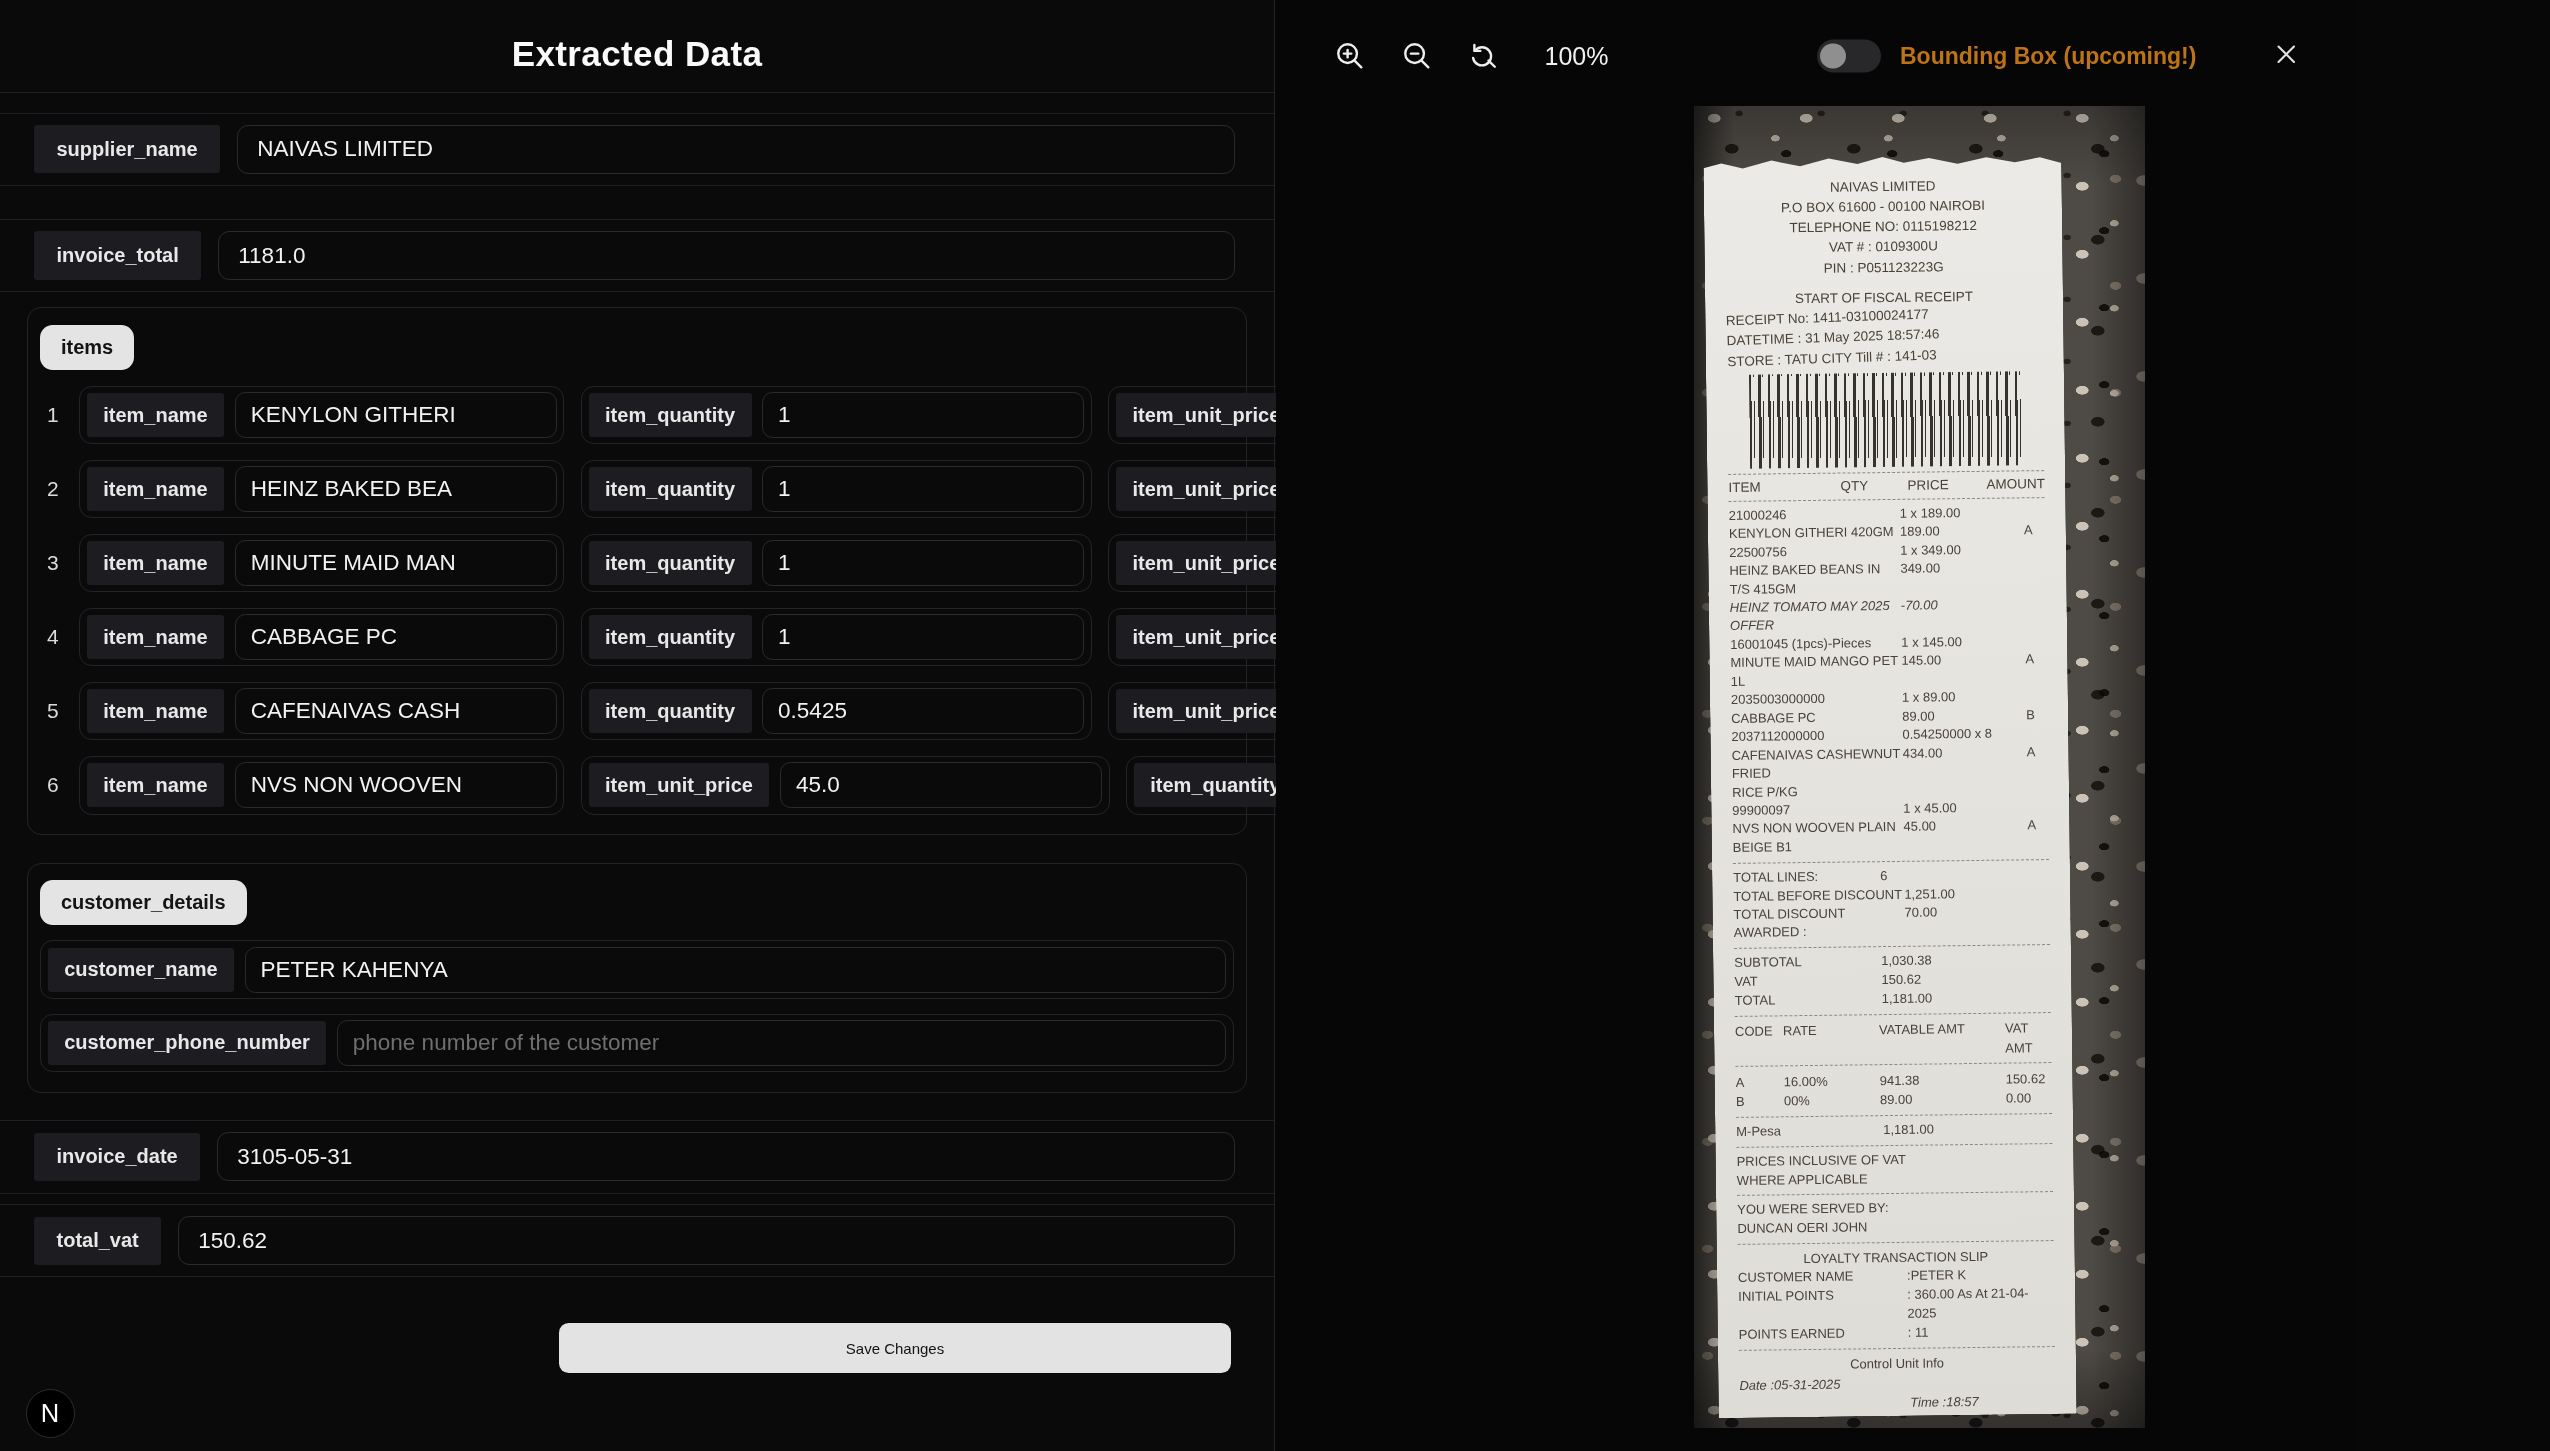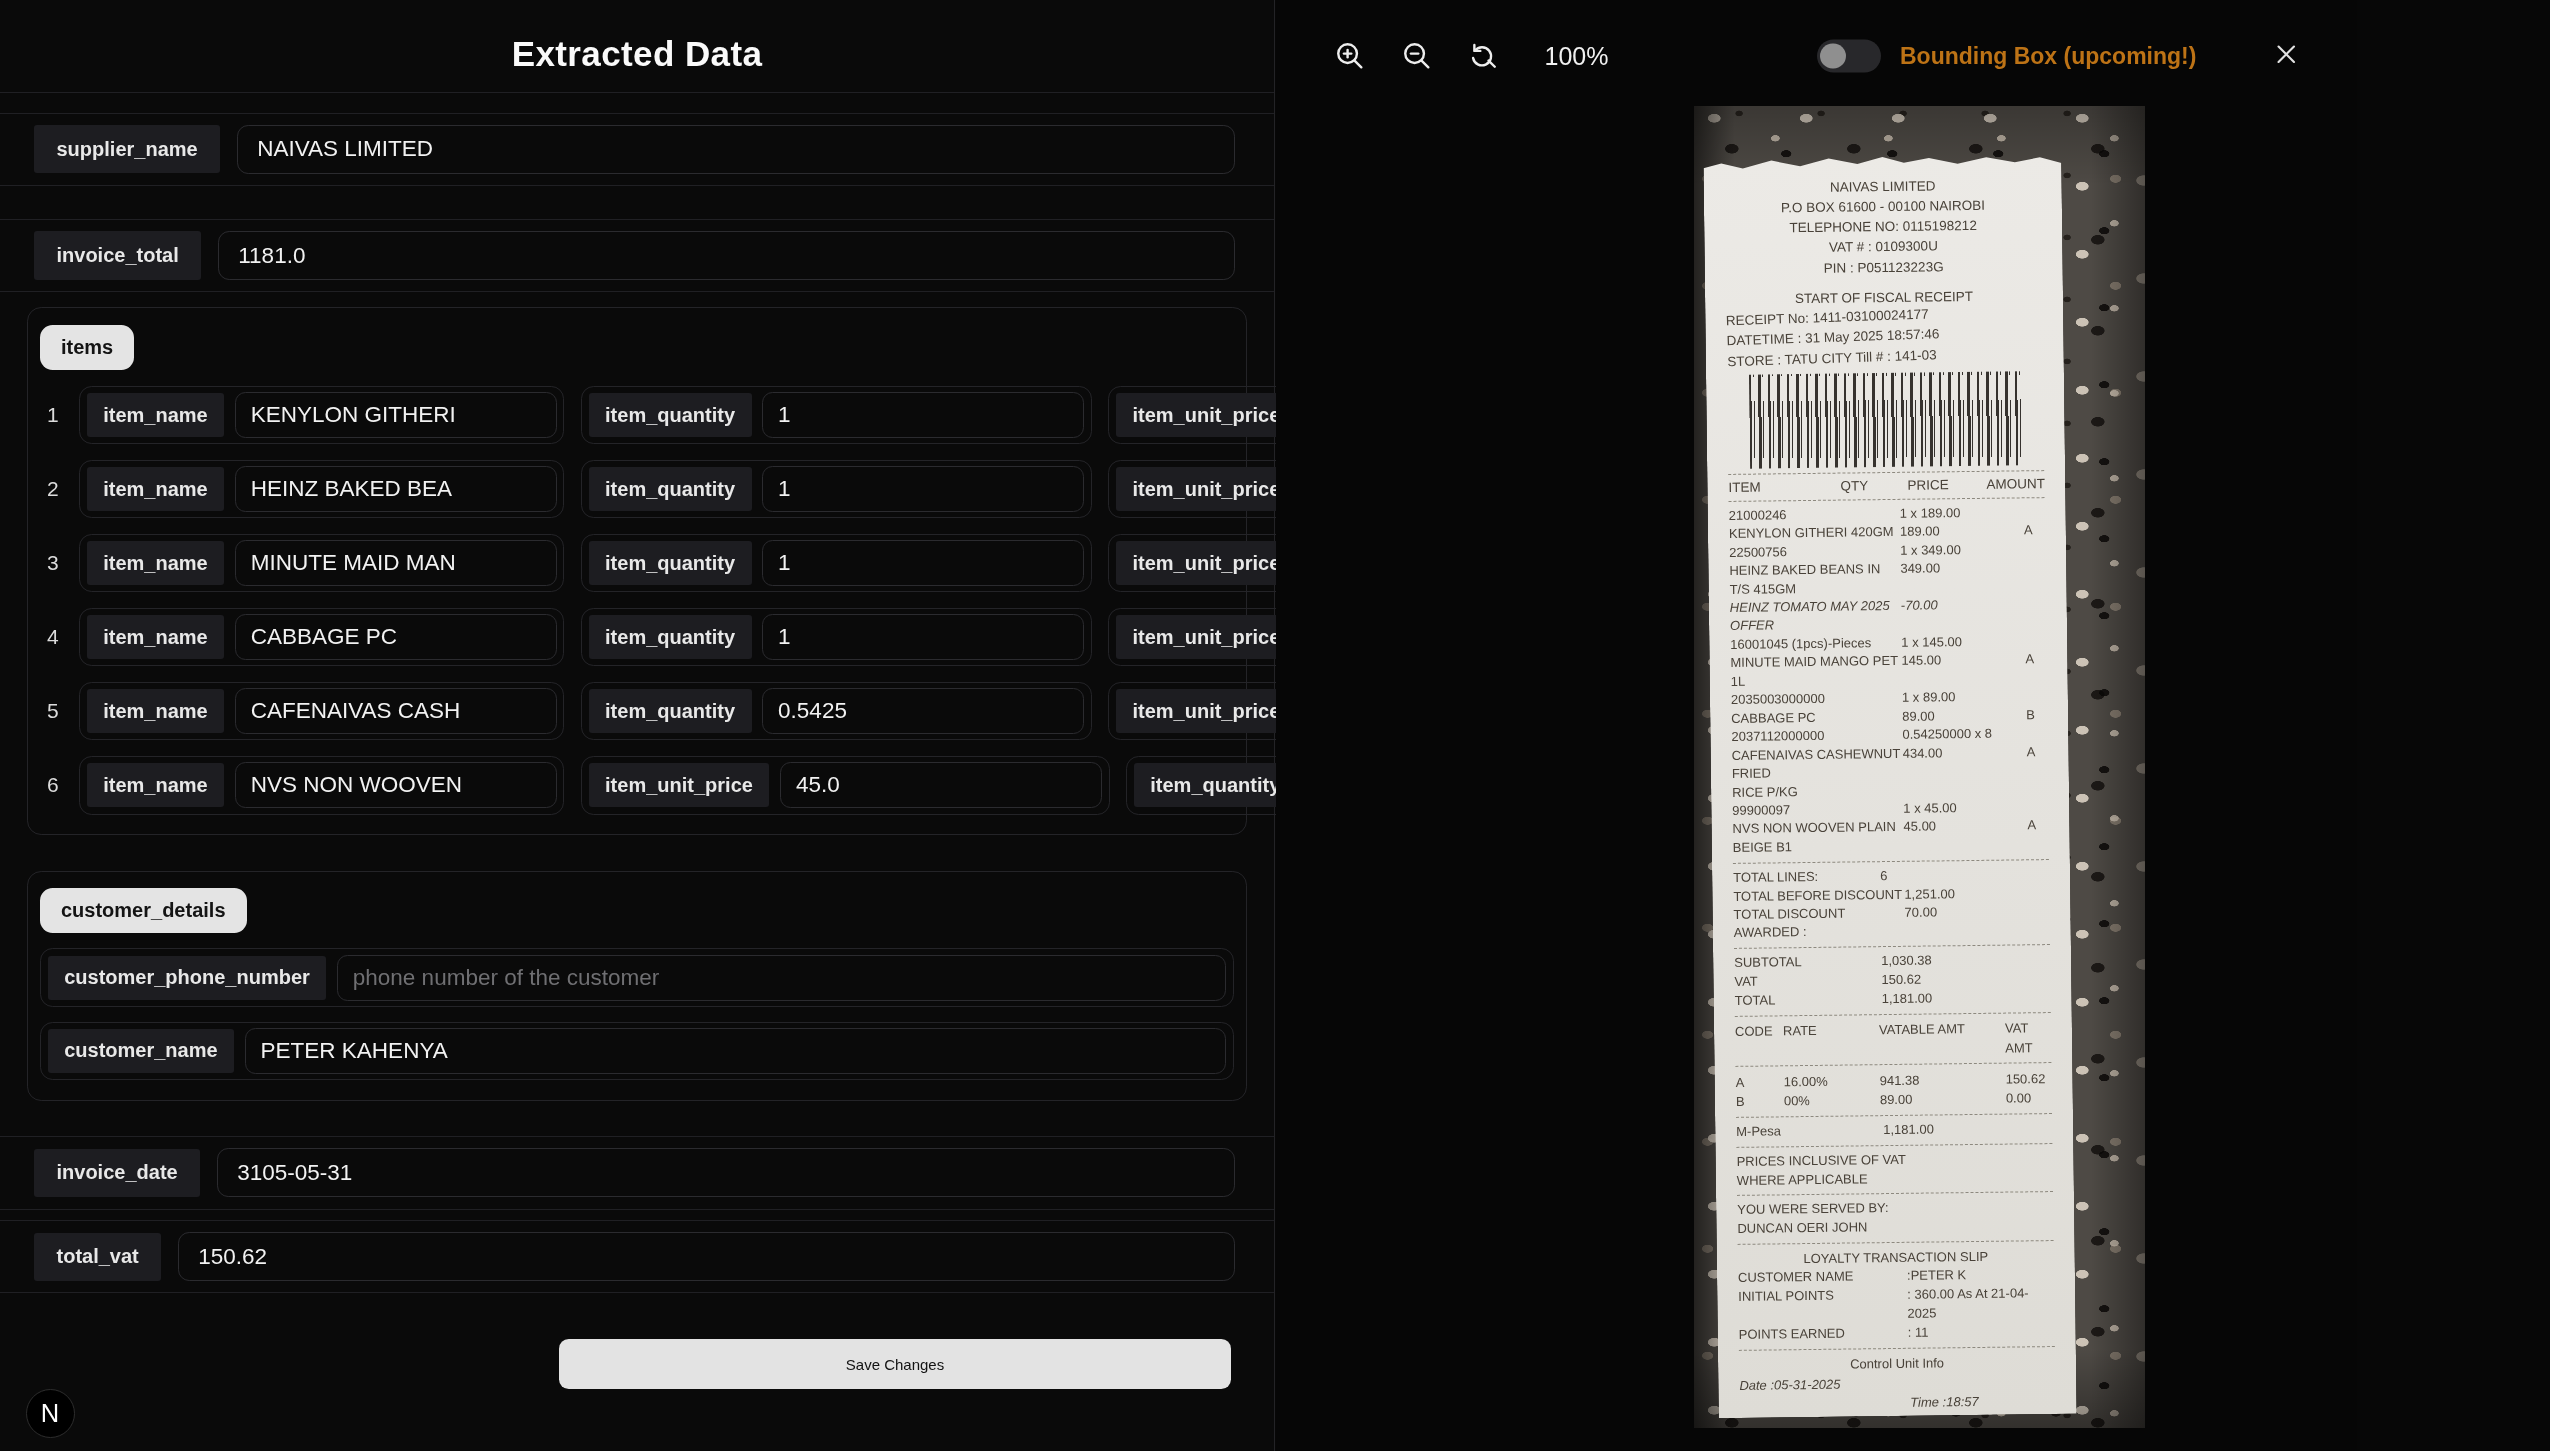--- a/index.html
+++ b/index.html
@@ -19,21 +19,21 @@
     padding:12.7px 22.5px; border-radius:3px; white-space:nowrap; flex:0 0 auto; }
   .pill-light{ background:#e4e4e4; color:#141414; font-size:20px; font-weight:600;
     padding:11.2px 21px; border-radius:12.7px; display:inline-block; }
 
   input.tinput{ flex:1 1 auto; min-width:0; height:49px; background:transparent;
     border:1.5px solid #2b2b2f; border-radius:11.2px; color:#f2f2f2; font-size:22.5px;
     font-family:"Liberation Sans",sans-serif; padding:0 19.5px; outline:none;
     text-overflow:clip; white-space:nowrap; overflow:hidden;}
   input.tinput::placeholder{ color:#6f6f72; }
 
-  .section-box{ margin:15px 27px 16px; border:1.5px solid #242428; border-radius:14.2px; padding:16.5px 12px 19.5px; }
+  .section-box{ margin:15px 27px 8px; border:1.5px solid #242428; border-radius:14.2px; padding:16.5px 12px 19.5px; }
   .item-row{ display:flex; align-items:center; gap:16.5px; margin-top:15.7px; padding-left:3px;}
   .row-num{ width:19.5px; text-align:center; color:#dcdcdc; font-size:21px; flex:0 0 auto;}
   .fgroup{ border:1.5px solid #242428; border-radius:12.7px; padding:5.2px 6.7px; display:flex;
     align-items:center; gap:10.5px; }
   .fg-name{ flex:0 0 373px;justify-content:flex-end; } .fg-b{ flex:0 0 369px; } .fg-c{ flex:0 0 369px; }
   .fgroup .pill{ padding:10.5px 16.5px; }
   .fgroup input.tinput{ height:46px; border-radius:10.5px; padding:0 15px; }
   .cust-row{ display:flex; align-items:center; margin-top:15px; }
   .cust-row .fgroup{ flex:1 1 auto; }
 
@@ -209,28 +209,28 @@
         <input class="tinput" value="2" style="">
       </div>
     </div>
   </div>
 
   <div class="gap-md"></div>
   <div class="section-box" style="margin-top:0;">
     <span class="pill-light">customer_details</span>
     <div class="cust-row">
       <div class="fgroup">
+        <span class="pill">customer_name</span>
+        <input class="tinput" value="PETER KAHENYA" style="">
+      </div>
+    </div>
+    <div class="cust-row">
+      <div class="fgroup">
         <span class="pill">customer_phone_number</span>
         <input class="tinput" placeholder="phone number of the customer" style="">
-      </div>
-    </div>
-    <div class="cust-row">
-      <div class="fgroup">
-        <span class="pill">customer_name</span>
-        <input class="tinput" value="PETER KAHENYA" style="">
       </div>
     </div>
   </div>
 
   <div class="gap-md"></div>
   <div class="frow">
     <span class="pill">invoice_date</span>
     <input class="tinput" value="3105-05-31" style="">
   </div>
   <div class="gap-sm"></div>

